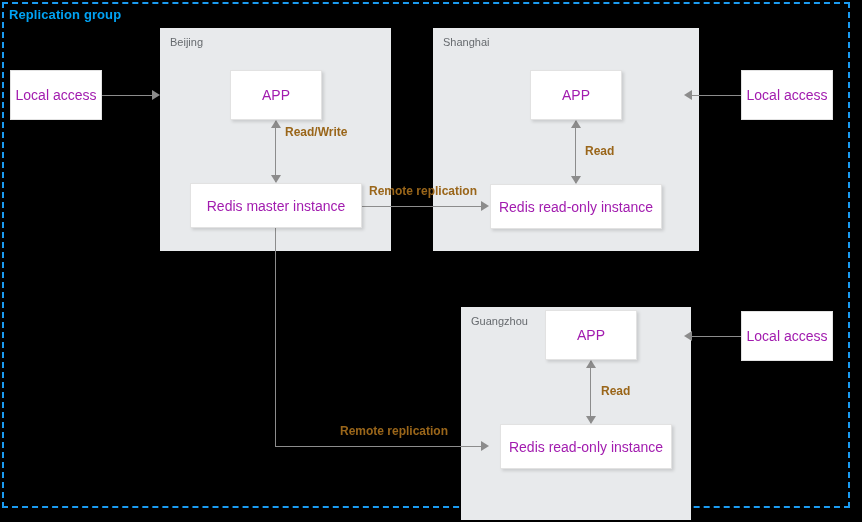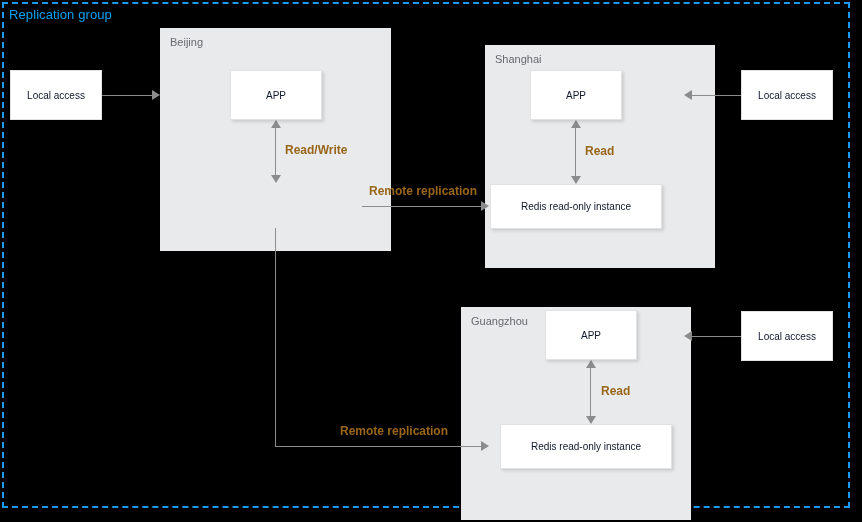--- a/index.html
+++ b/index.html
@@ -7,36 +7,36 @@
     position:relative;width:862px;height:522px;background:#000;overflow:hidden;
     font-family:"Liberation Sans","DejaVu Sans",sans-serif;
   }
   
   #group-frame{
     position:absolute;left:2px;top:2px;width:848px;height:506px;
     border:2px dashed #1b9bf0;box-sizing:border-box;background:transparent;
   }
   #group-title{
     position:absolute;left:9px;top:7px;
-    color:#00a2f3;font-size:13px;font-weight:normal;letter-spacing:.1px;
+    color:#00a2f3;font-size:13px;font-weight:bold;letter-spacing:.1px;
     white-space:nowrap;
   }
   
   .region{
     position:absolute;background:#e8eaec;box-sizing:border-box;
   }
   .region-label{
     position:absolute;left:10px;top:8px;color:#666a6e;font-size:11px;
     white-space:nowrap;
   }
   
   .node{
     position:absolute;background:#ffffff;border:1px solid #e2e2e2;
     box-sizing:border-box;display:flex;align-items:center;justify-content:center;
-    color:#0f172a;font-size:10px;white-space:nowrap;
+    color:#a21caf;font-size:14px;white-space:nowrap;
     box-shadow:2px 2px 3px rgba(0,0,0,.13);
   }
   
   .hline{position:absolute;height:1px;background:#8c8c8c;}
   .vline{position:absolute;width:1px;background:#8c8c8c;}
   .arrow{position:absolute;width:0;height:0;}
   .arrow-right{border-top:5px solid transparent;border-bottom:5px solid transparent;border-left:8px solid #8c8c8c;}
   .arrow-left{border-top:5px solid transparent;border-bottom:5px solid transparent;border-right:8px solid #8c8c8c;}
   .arrow-up{border-left:5px solid transparent;border-right:5px solid transparent;border-bottom:8px solid #8c8c8c;}
   .arrow-down{border-left:5px solid transparent;border-right:5px solid transparent;border-top:8px solid #8c8c8c;}
@@ -50,35 +50,35 @@
 
 <div id="canvas">
 
   <div id="group-frame"></div>
   <div id="group-title">Replication group</div>
 
   <div class="region" style="left:160px;top:28px;width:231px;height:223px;">
     <div class="region-label">Beijing</div>
   </div>
 
-  <div class="region" style="left:485px;top:28px;width:230px;height:223px;margin-top:17px;">
+  <div class="region" style="left:433px;top:28px;width:266px;height:223px;">
     <div class="region-label">Shanghai</div>
   </div>
 
   <div class="region" style="left:461px;top:278px;width:230px;height:213px;margin-top:29px;">
     <div class="region-label">Guangzhou</div>
   </div>
 
   <div class="hline" style="left:102px;top:95px;width:50px;"></div>
   <div class="arrow arrow-right" style="left:152px;top:90px;"></div>
 
   <div class="vline" style="left:275px;top:121px;height:61px;"></div>
   <div class="arrow arrow-up" style="left:271px;top:120px;"></div>
   <div class="arrow arrow-down" style="left:271px;top:175px;"></div>
-  <div class="edge-label" style="left:285px;top:143px;text-align:center;">Read/Write</div>
+  <div class="edge-label" style="left:285px;top:125px;text-align:center;">Read/Write</div>
 
   <div class="hline" style="left:362px;top:206px;width:120px;"></div>
   <div class="arrow arrow-right" style="left:481px;top:201px;"></div>
   <div class="edge-label" style="left:369px;top:184px;">Remote replication</div>
 
   <div class="vline" style="left:275px;top:228px;height:219px;"></div>
   <div class="hline" style="left:275px;top:446px;width:207px;"></div>
   <div class="arrow arrow-right" style="left:481px;top:441px;"></div>
   <div class="edge-label" style="left:340px;top:424px;">Remote replication</div>
 
@@ -95,20 +95,21 @@
   <div class="arrow arrow-down" style="left:586px;top:416px;"></div>
   <div class="edge-label" style="left:601px;top:384px;">Read</div>
 
   <div class="hline" style="left:692px;top:336px;width:49px;"></div>
   <div class="arrow arrow-left" style="left:684px;top:331px;"></div>
 
   <div class="node" style="left:10px;top:70px;width:92px;height:50px;">Local access</div>
 
   <div class="node" style="left:230px;top:70px;width:92px;height:50px;">APP</div>
 
+  <div class="node" style="left:190px;top:183px;width:172px;height:45px;">Redis master instance</div>
 
   <div class="node" style="left:530px;top:70px;width:92px;height:50px;">APP</div>
 
   <div class="node" style="left:490px;top:184px;width:172px;height:45px;">Redis read-only instance</div>
 
   <div class="node" style="left:545px;top:310px;width:92px;height:50px;">APP</div>
 
   <div class="node" style="left:500px;top:424px;width:172px;height:45px;">Redis read-only instance</div>
 
   <div class="node" style="left:741px;top:70px;width:92px;height:50px;">Local access</div>

